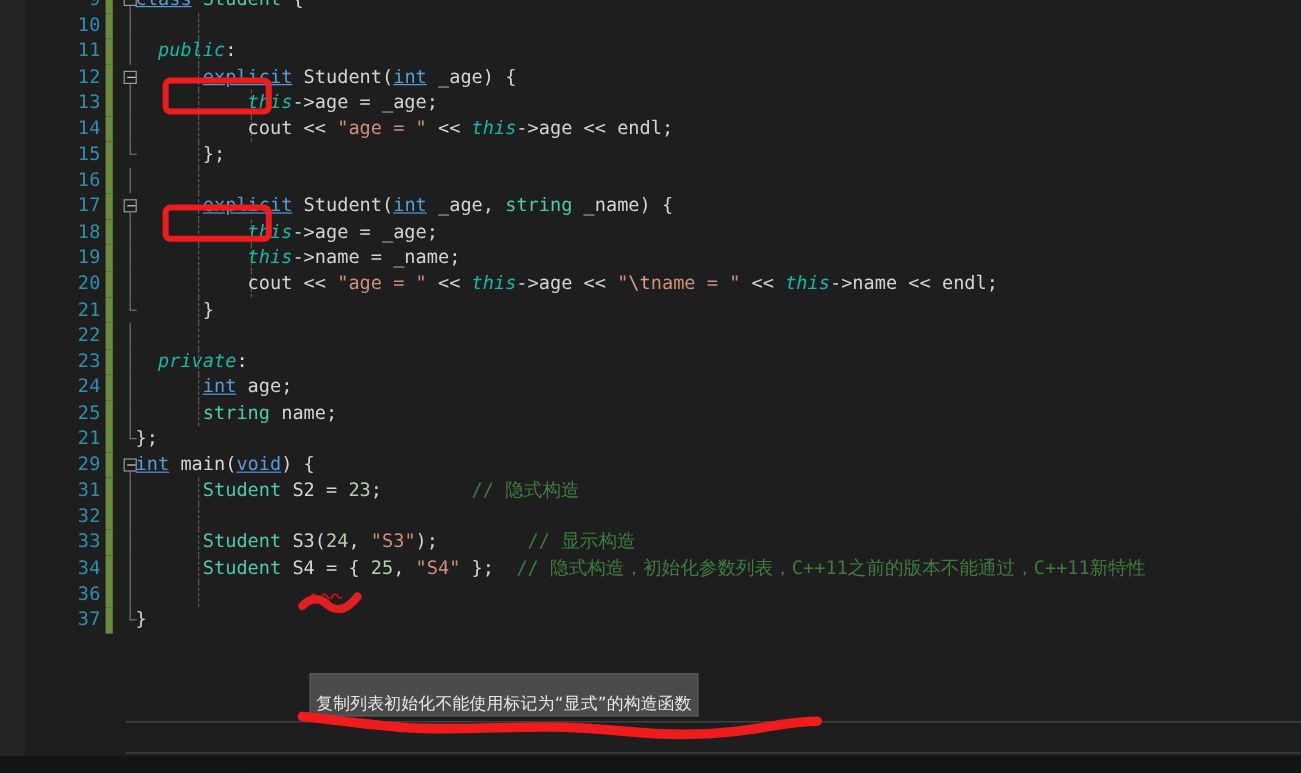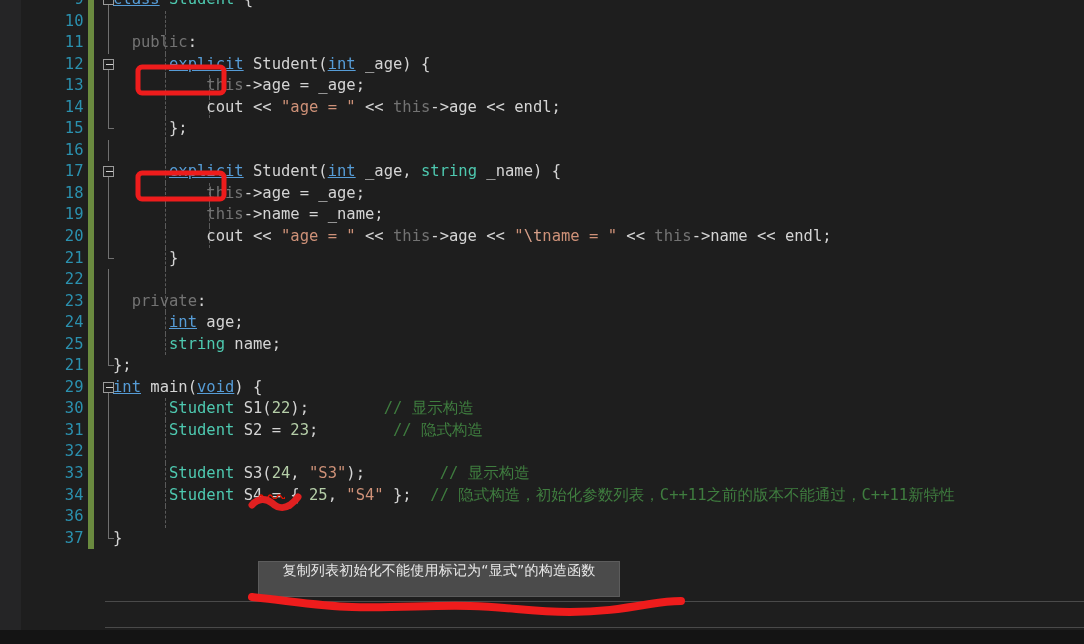--- a/index.html
+++ b/index.html
@@ -116,44 +116,44 @@
   
   .code {
     position: absolute;
     left: 92px; top: 0;
     color: #d4d4d4;
   }
 
   
   .kw      { color: #569cd6; text-decoration: underline; }   
   .kw2     { color: #4ec9b0; }   
-  .acc     { color: #737373; }   
+  .acc     { color: #14b8a6; font-style: italic; }   
   .str     { color: #ce9178; }   
   .esc     { color: #d7a08a; }   
   .cmt     { color: #3f7d3f; }   
   .num     { color: #b5cea8; }   
   .plain   { color: #d4d4d4; }
   .punct   { color: #d4d4d4; }
 
   
   .squig {
     position: absolute;
     left: 259px; top: 493px;
     width: 26px; height: 6px;
   }
 
   
   .tooltip {
     position: absolute;
     left: 258px; top: 561px;
-    width: 362px; height: 36px;
+    width: 324px; height: 36px;
     background: #4b4b4b;
     border: 1px solid #5c5c5c;
     display: flex;
-    align-items: flex-start;
+    align-items: flex-end;
     justify-content: center;
   }
   .tooltip span {
     color: #e8e8e8;
     font-family: "DejaVu Sans", "Liberation Sans", sans-serif;
     font-size: 14px;
     letter-spacing: .2px;
   }
   .botpane {
     position: absolute;
@@ -199,21 +199,20 @@
         <div class="row"><div class="lnum">18</div><div class="chgbar"></div><div class="fold"><div class="vline"></div></div><div class="guide" style="left: 144px;"></div><div class="guide" style="left: 188px;"></div><div class="code"><span class="plain">          </span><span class="acc">this</span><span class="plain">-&gt;age = _age;</span></div></div>
         <div class="row"><div class="lnum">19</div><div class="chgbar"></div><div class="fold"><div class="vline"></div></div><div class="guide" style="left: 144px;"></div><div class="guide" style="left: 188px;"></div><div class="code"><span class="plain">          </span><span class="acc">this</span><span class="plain">-&gt;name = _name;</span></div></div>
         <div class="row"><div class="lnum">20</div><div class="chgbar"></div><div class="fold"><div class="vline"></div></div><div class="guide" style="left: 144px;"></div><div class="guide" style="left: 188px;"></div><div class="code"><span class="plain">          cout &lt;&lt; </span><span class="str">"age = "</span><span class="plain"> &lt;&lt; </span><span class="acc">this</span><span class="plain">-&gt;age &lt;&lt; </span><span class="str">"</span><span class="esc">\t</span><span class="str">name = "</span><span class="plain"> &lt;&lt; </span><span class="acc">this</span><span class="plain">-&gt;name &lt;&lt; endl;</span></div></div>
         <div class="row"><div class="lnum">21</div><div class="chgbar"></div><div class="fold"><div class="vline half-top"></div><div class="tick" style="top: 10px;"></div></div><div class="guide" style="left: 144px;"></div><div class="code"><span class="plain">      }</span></div></div>
         <div class="row"><div class="lnum">22</div><div class="chgbar"></div><div class="fold"><div class="vline"></div></div><div class="guide" style="left: 144px;"></div><div class="code"></div></div>
         <div class="row"><div class="lnum">23</div><div class="chgbar"></div><div class="fold"><div class="vline"></div></div><div class="guide" style="left: 144px;"></div><div class="code"><span class="plain">  </span><span class="acc">private</span><span class="punct">:</span></div></div>
         <div class="row"><div class="lnum">24</div><div class="chgbar"></div><div class="fold"><div class="vline"></div></div><div class="guide" style="left: 144px;"></div><div class="code"><span class="plain">      </span><span class="kw">int</span><span class="plain"> age;</span></div></div>
         <div class="row"><div class="lnum">25</div><div class="chgbar"></div><div class="fold"><div class="vline"></div></div><div class="guide" style="left: 144px;"></div><div class="code"><span class="plain">      </span><span class="kw2">string</span><span class="plain"> name;</span></div></div>
         <div class="row"><div class="lnum">21</div><div class="chgbar"></div><div class="fold"><div class="vline half-top"></div><div class="tick" style="top: 10px;"></div></div><div class="code"><span class="plain">};</span></div></div>
         <div class="row"><div class="lnum">29</div><div class="chgbar"></div><div class="fold"><div class="vline half-bot"></div><div class="box"></div></div><div class="code"><span class="kw">int</span><span class="plain"> main(</span><span class="kw">void</span><span class="plain">) {</span></div></div>
-        <div class="row"><div class="lnum">30</div><div class="chgbar"></div><div class="fold"><div class="vline"></div></div><div class="guide" style="left: 144px;"></div><div class="code"><span class="plain">      </span><span class="kw2">Student</span><span class="plain"> S1(</span><span class="num">22</span><span class="plain">);        </span><span class="cmt">// 显示构造</span></div></div>
         <div class="row"><div class="lnum">31</div><div class="chgbar"></div><div class="fold"><div class="vline"></div></div><div class="guide" style="left: 144px;"></div><div class="code"><span class="plain">      </span><span class="kw2">Student</span><span class="plain"> S2 = </span><span class="num">23</span><span class="plain">;        </span><span class="cmt">// 隐式构造</span></div></div>
         <div class="row"><div class="lnum">32</div><div class="chgbar"></div><div class="fold"><div class="vline"></div></div><div class="guide" style="left: 144px;"></div><div class="code"></div></div>
         <div class="row"><div class="lnum">33</div><div class="chgbar"></div><div class="fold"><div class="vline"></div></div><div class="guide" style="left: 144px;"></div><div class="code"><span class="plain">      </span><span class="kw2">Student</span><span class="plain"> S3(</span><span class="num">24</span><span class="plain">, </span><span class="str">"S3"</span><span class="plain">);        </span><span class="cmt">// 显示构造</span></div></div>
         <div class="row"><div class="lnum">34</div><div class="chgbar"></div><div class="fold"><div class="vline"></div></div><div class="guide" style="left: 144px;"></div><div class="code"><span class="plain">      </span><span class="kw2">Student</span><span class="plain"> S4 = { </span><span class="num">25</span><span class="plain">, </span><span class="str">"S4"</span><span class="plain"> };  </span><span class="cmt">// 隐式构造，初始化参数列表，C++11之前的版本不能通过，C++11新特性</span></div></div>
         <div class="row"><div class="lnum">36</div><div class="chgbar"></div><div class="fold"><div class="vline"></div></div><div class="guide" style="left: 144px;"></div></div>
         <div class="row"><div class="lnum">37</div><div class="chgbar"></div><div class="fold"><div class="vline half-top"></div><div class="tick" style="top: 10px;"></div></div><div class="code"><span class="plain">}</span></div></div>
       </div>
   </div>
 
   <div class="botpane"></div>

